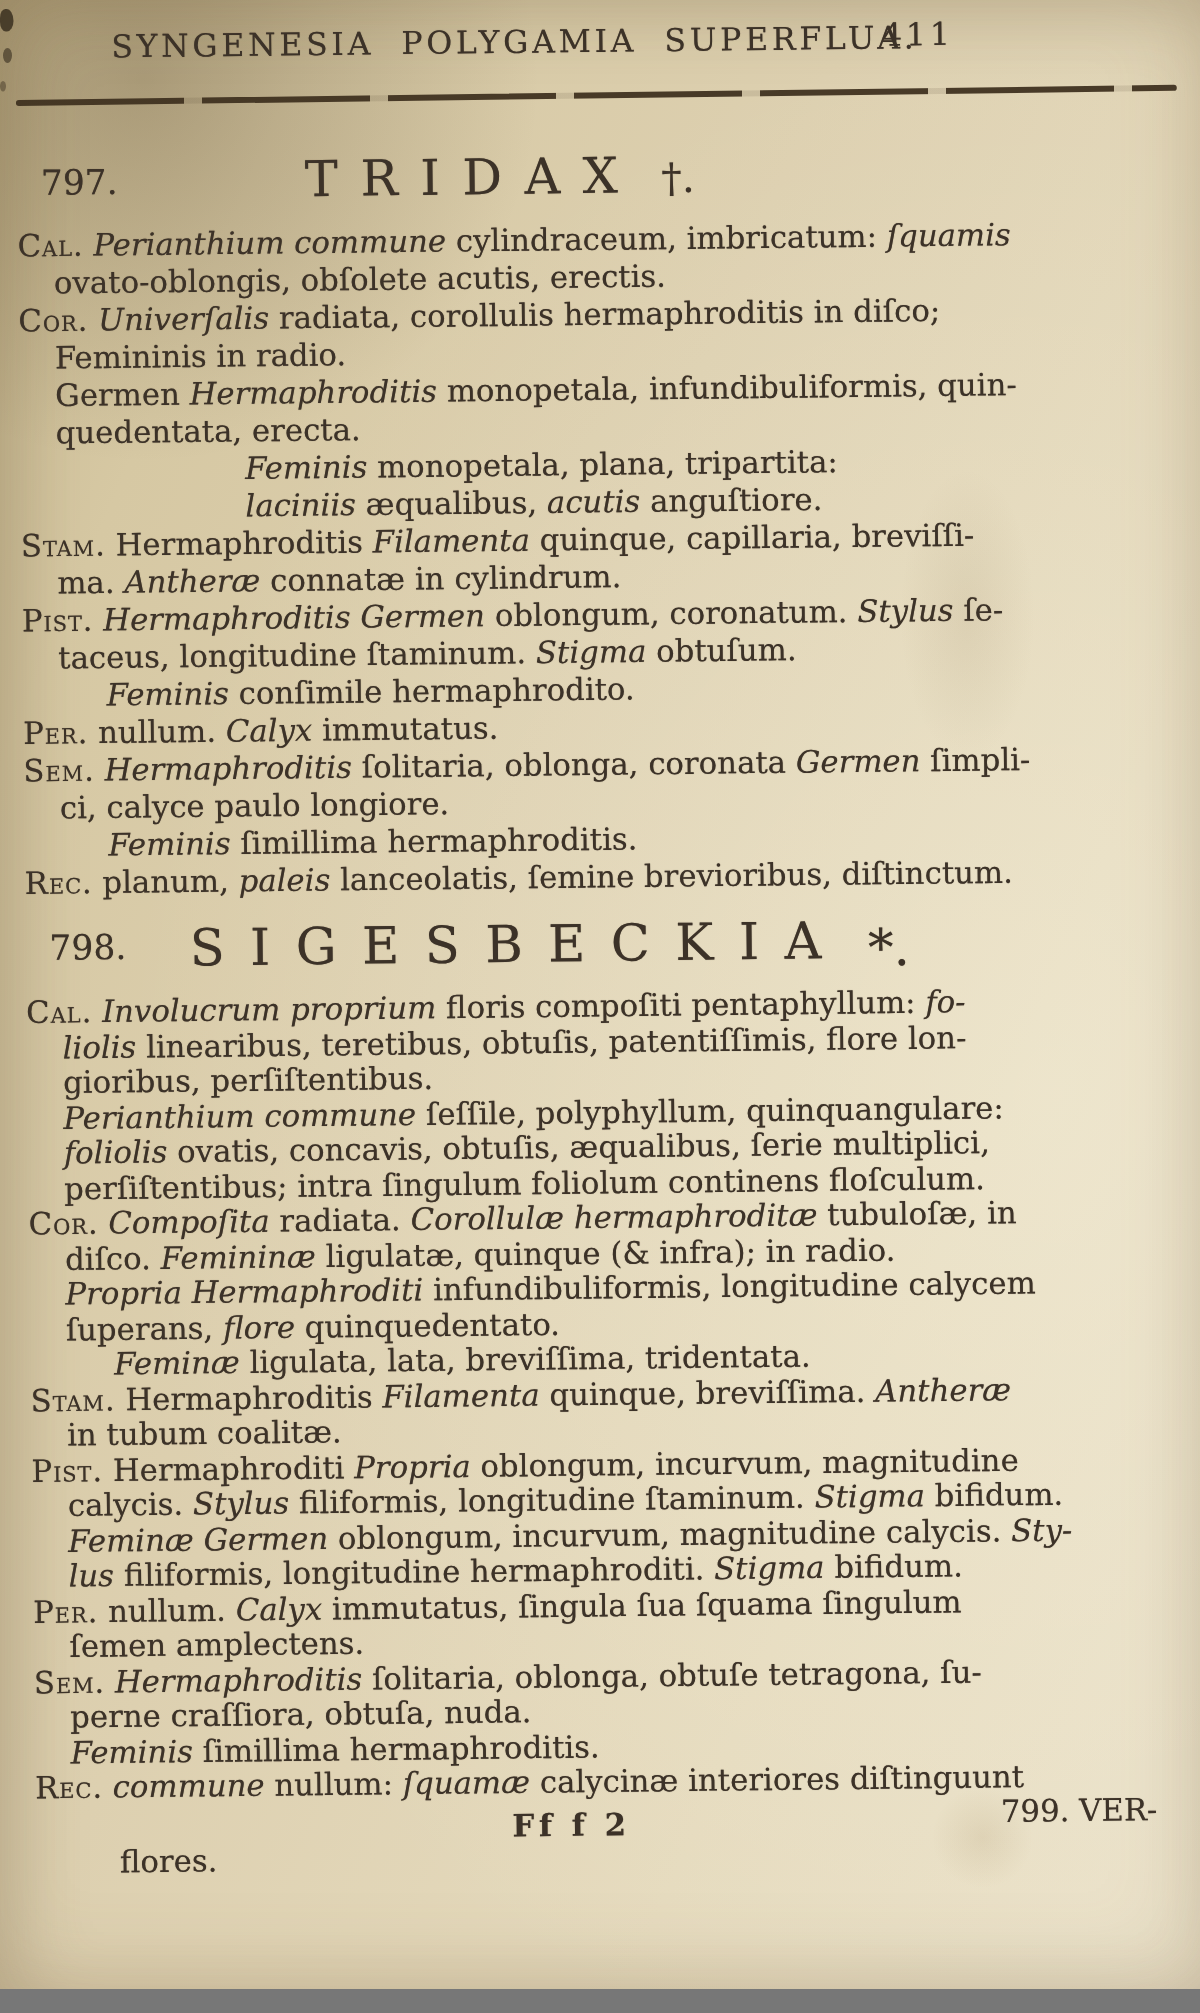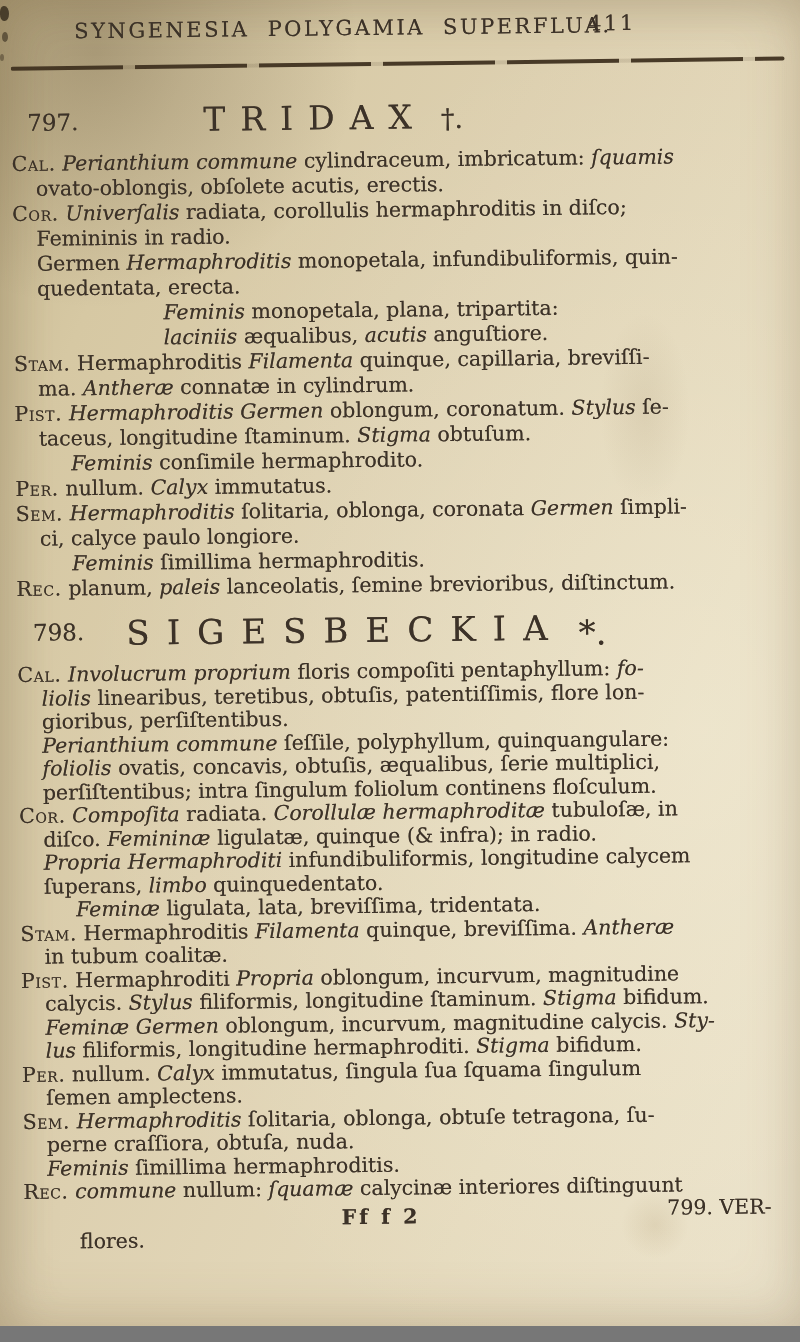--- a/index.html
+++ b/index.html
@@ -122,21 +122,21 @@
       <div class="lines">
           <div class="line in0"><span class="sc">Cal.</span><span class="rm"> </span><span class="it">Involucrum proprium</span><span class="rm"> floris compoſiti pentaphyllum: </span><span class="it">fo-</span></div>
           <div class="line in1"><span class="it">liolis</span><span class="rm"> linearibus, teretibus, obtuſis, patentiſſimis, flore lon-</span></div>
           <div class="line in1"><span class="rm">gioribus, perſiſtentibus.</span></div>
           <div class="line in1"><span class="it">Perianthium commune</span><span class="rm"> ſeſſile, polyphyllum, quinquangulare:</span></div>
           <div class="line in1"><span class="it">foliolis</span><span class="rm"> ovatis, concavis, obtuſis, æqualibus, ſerie multiplici,</span></div>
           <div class="line in1"><span class="rm">perſiſtentibus; intra ſingulum foliolum continens floſculum.</span></div>
           <div class="line in0"><span class="sc">Cor.</span><span class="rm"> </span><span class="it">Compoſita</span><span class="rm"> radiata. </span><span class="it">Corollulæ hermaphroditæ</span><span class="rm"> tubuloſæ, in</span></div>
           <div class="line in1"><span class="rm">diſco. </span><span class="it">Femininæ</span><span class="rm"> ligulatæ, quinque (&amp; infra); in radio.</span></div>
           <div class="line in1"><span class="it">Propria Hermaphroditi</span><span class="rm"> infundibuliformis, longitudine calycem</span></div>
-          <div class="line in1"><span class="rm">ſuperans, </span><span class="it">limbo</span><span class="rm"> quinquedentato.</span></div>
+          <div class="line in1"><span class="rm">ſuperans, </span><span class="it">flore</span><span class="rm"> quinquedentato.</span></div>
           <div class="line in2"><span class="it">Feminæ</span><span class="rm"> ligulata, lata, breviſſima, tridentata.</span></div>
           <div class="line in0"><span class="sc">Stam.</span><span class="rm"> Hermaphroditis </span><span class="it">Filamenta</span><span class="rm"> quinque, breviſſima. </span><span class="it">Antheræ</span></div>
           <div class="line in1"><span class="rm">in tubum coalitæ.</span></div>
           <div class="line in0"><span class="sc">Pist.</span><span class="rm"> Hermaphroditi </span><span class="it">Propria</span><span class="rm"> oblongum, incurvum, magnitudine</span></div>
           <div class="line in1"><span class="rm">calycis. </span><span class="it">Stylus</span><span class="rm"> filiformis, longitudine ſtaminum. </span><span class="it">Stigma</span><span class="rm"> bifidum.</span></div>
           <div class="line in1"><span class="it">Feminæ Germen</span><span class="rm"> oblongum, incurvum, magnitudine calycis. </span><span class="it">Sty-</span></div>
           <div class="line in1"><span class="it">lus</span><span class="rm"> filiformis, longitudine hermaphroditi. </span><span class="it">Stigma</span><span class="rm"> bifidum.</span></div>
           <div class="line in0"><span class="sc">Per.</span><span class="rm"> nullum. </span><span class="it">Calyx</span><span class="rm"> immutatus, ſingula ſua ſquama ſingulum</span></div>
           <div class="line in1"><span class="rm">ſemen amplectens.</span></div>
           <div class="line in0"><span class="sc">Sem.</span><span class="rm"> </span><span class="it">Hermaphroditis</span><span class="rm"> ſolitaria, oblonga, obtuſe tetragona, ſu-</span></div>

